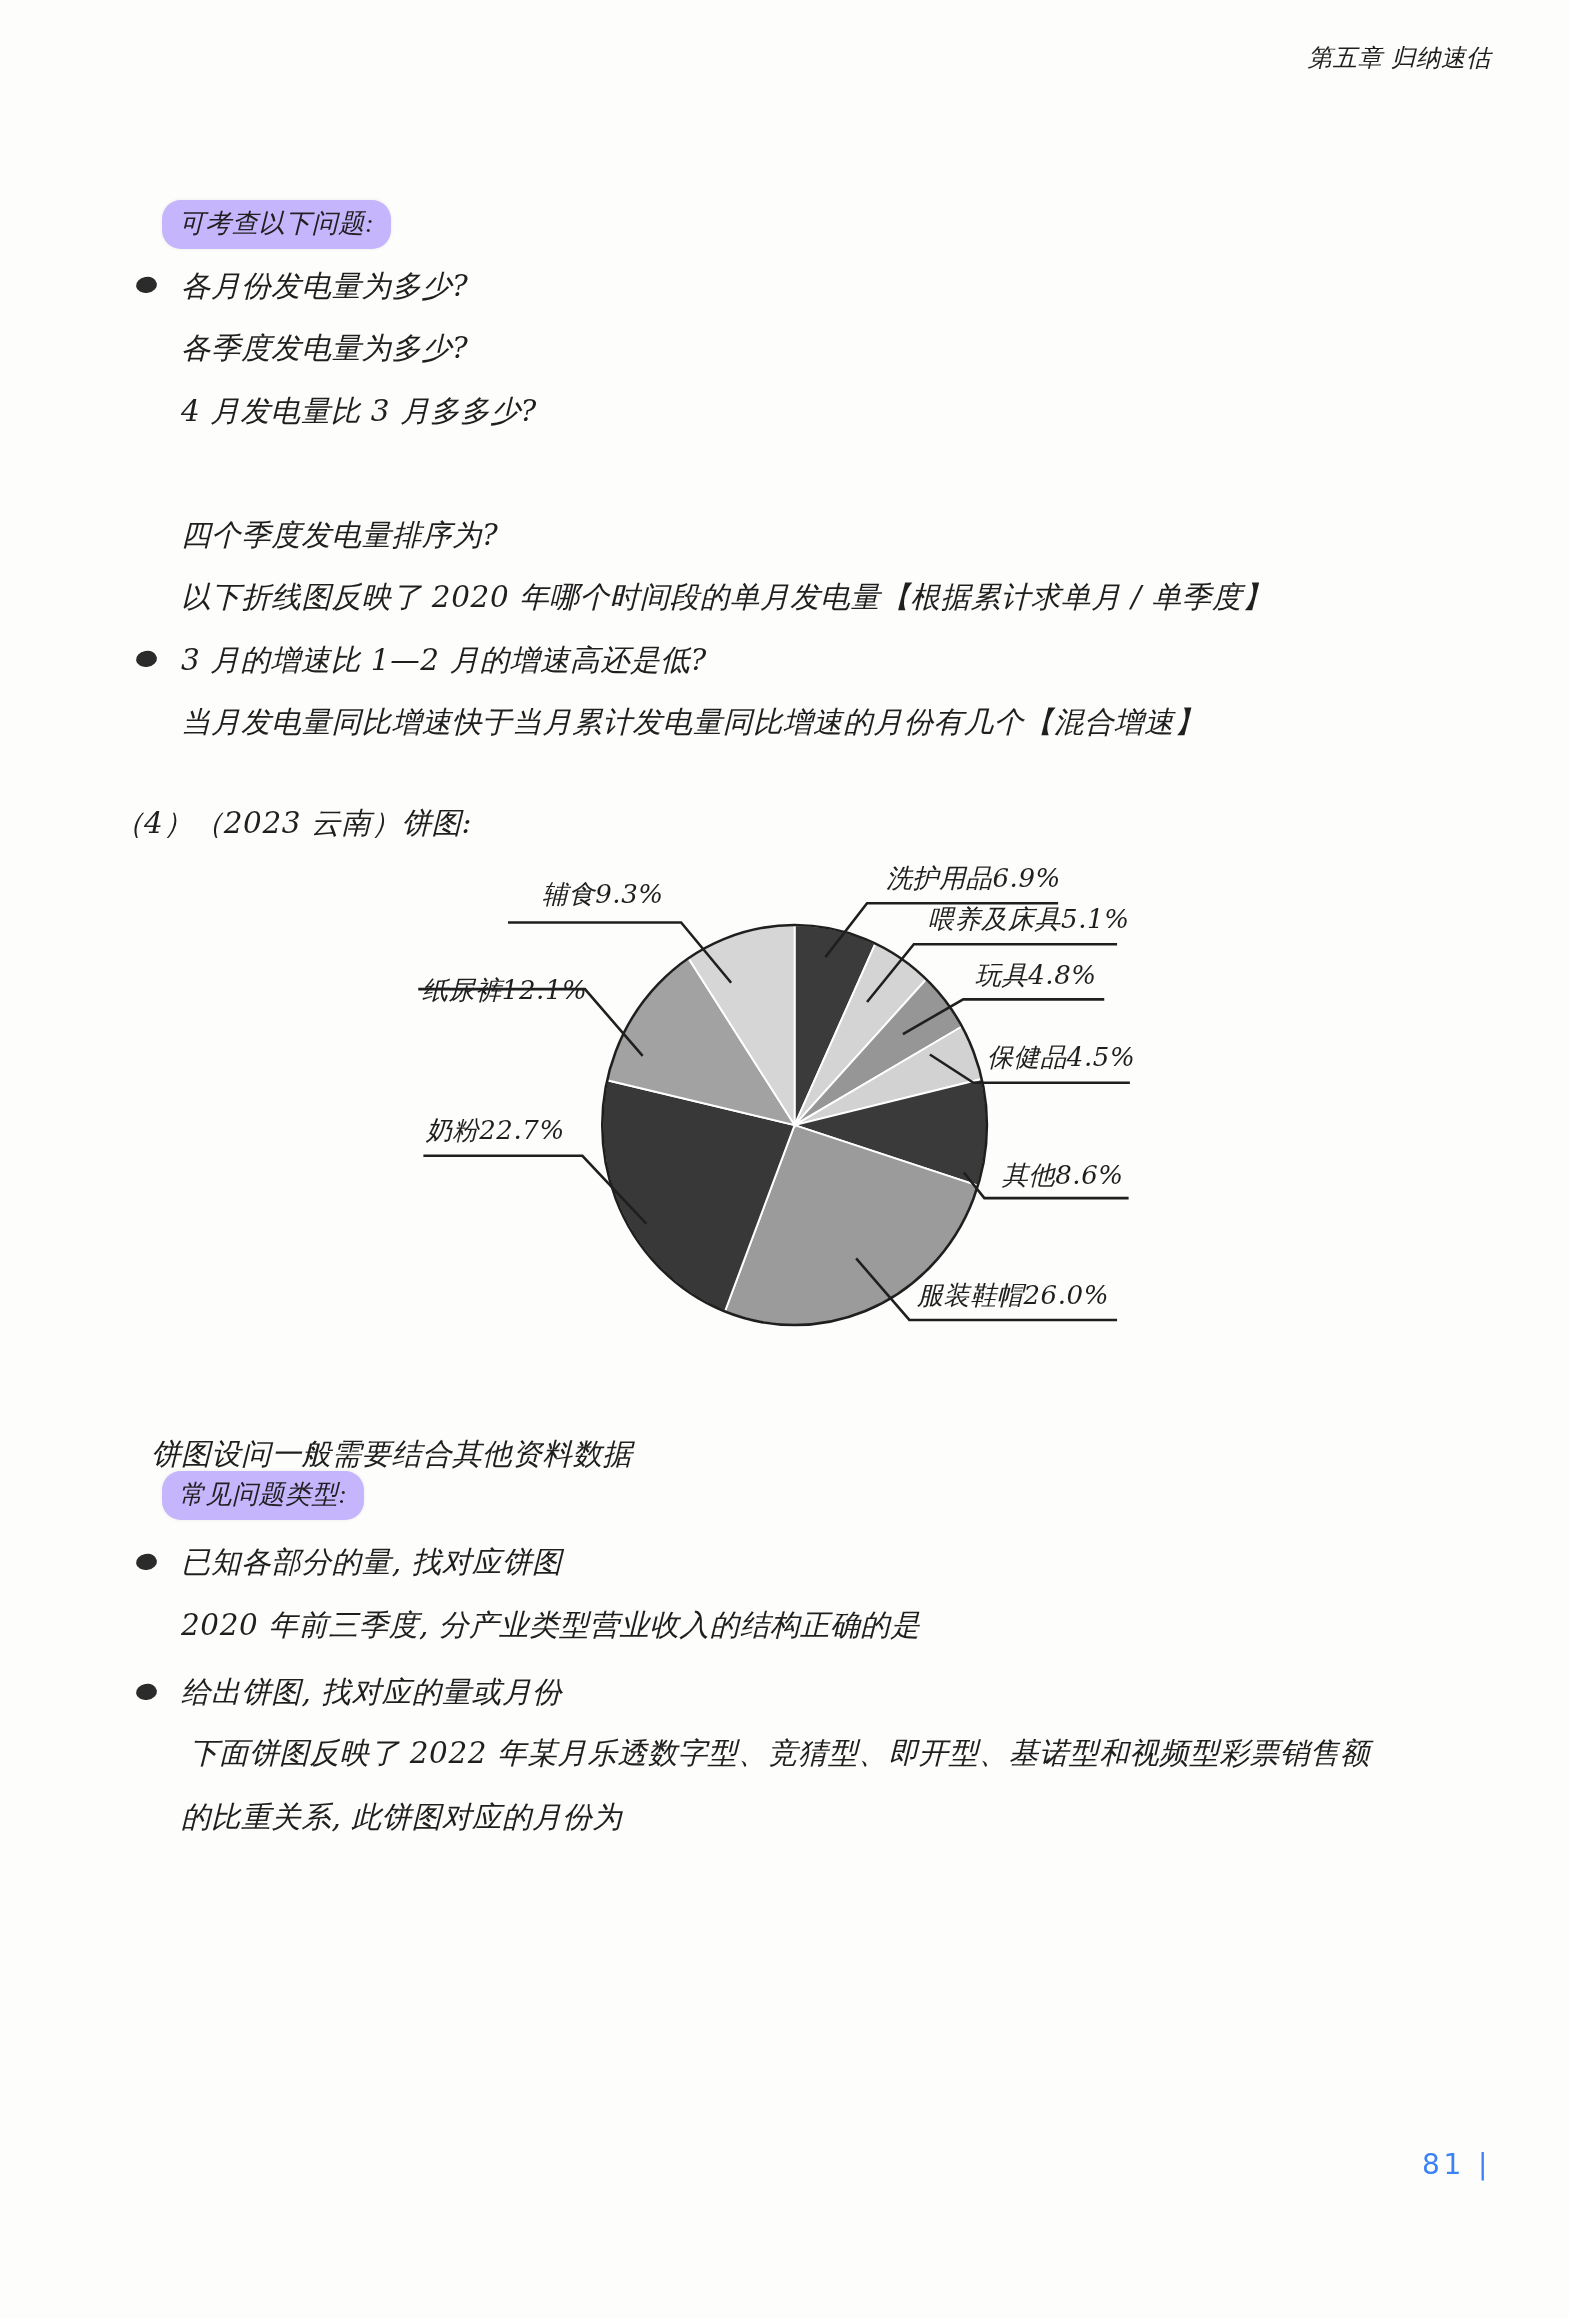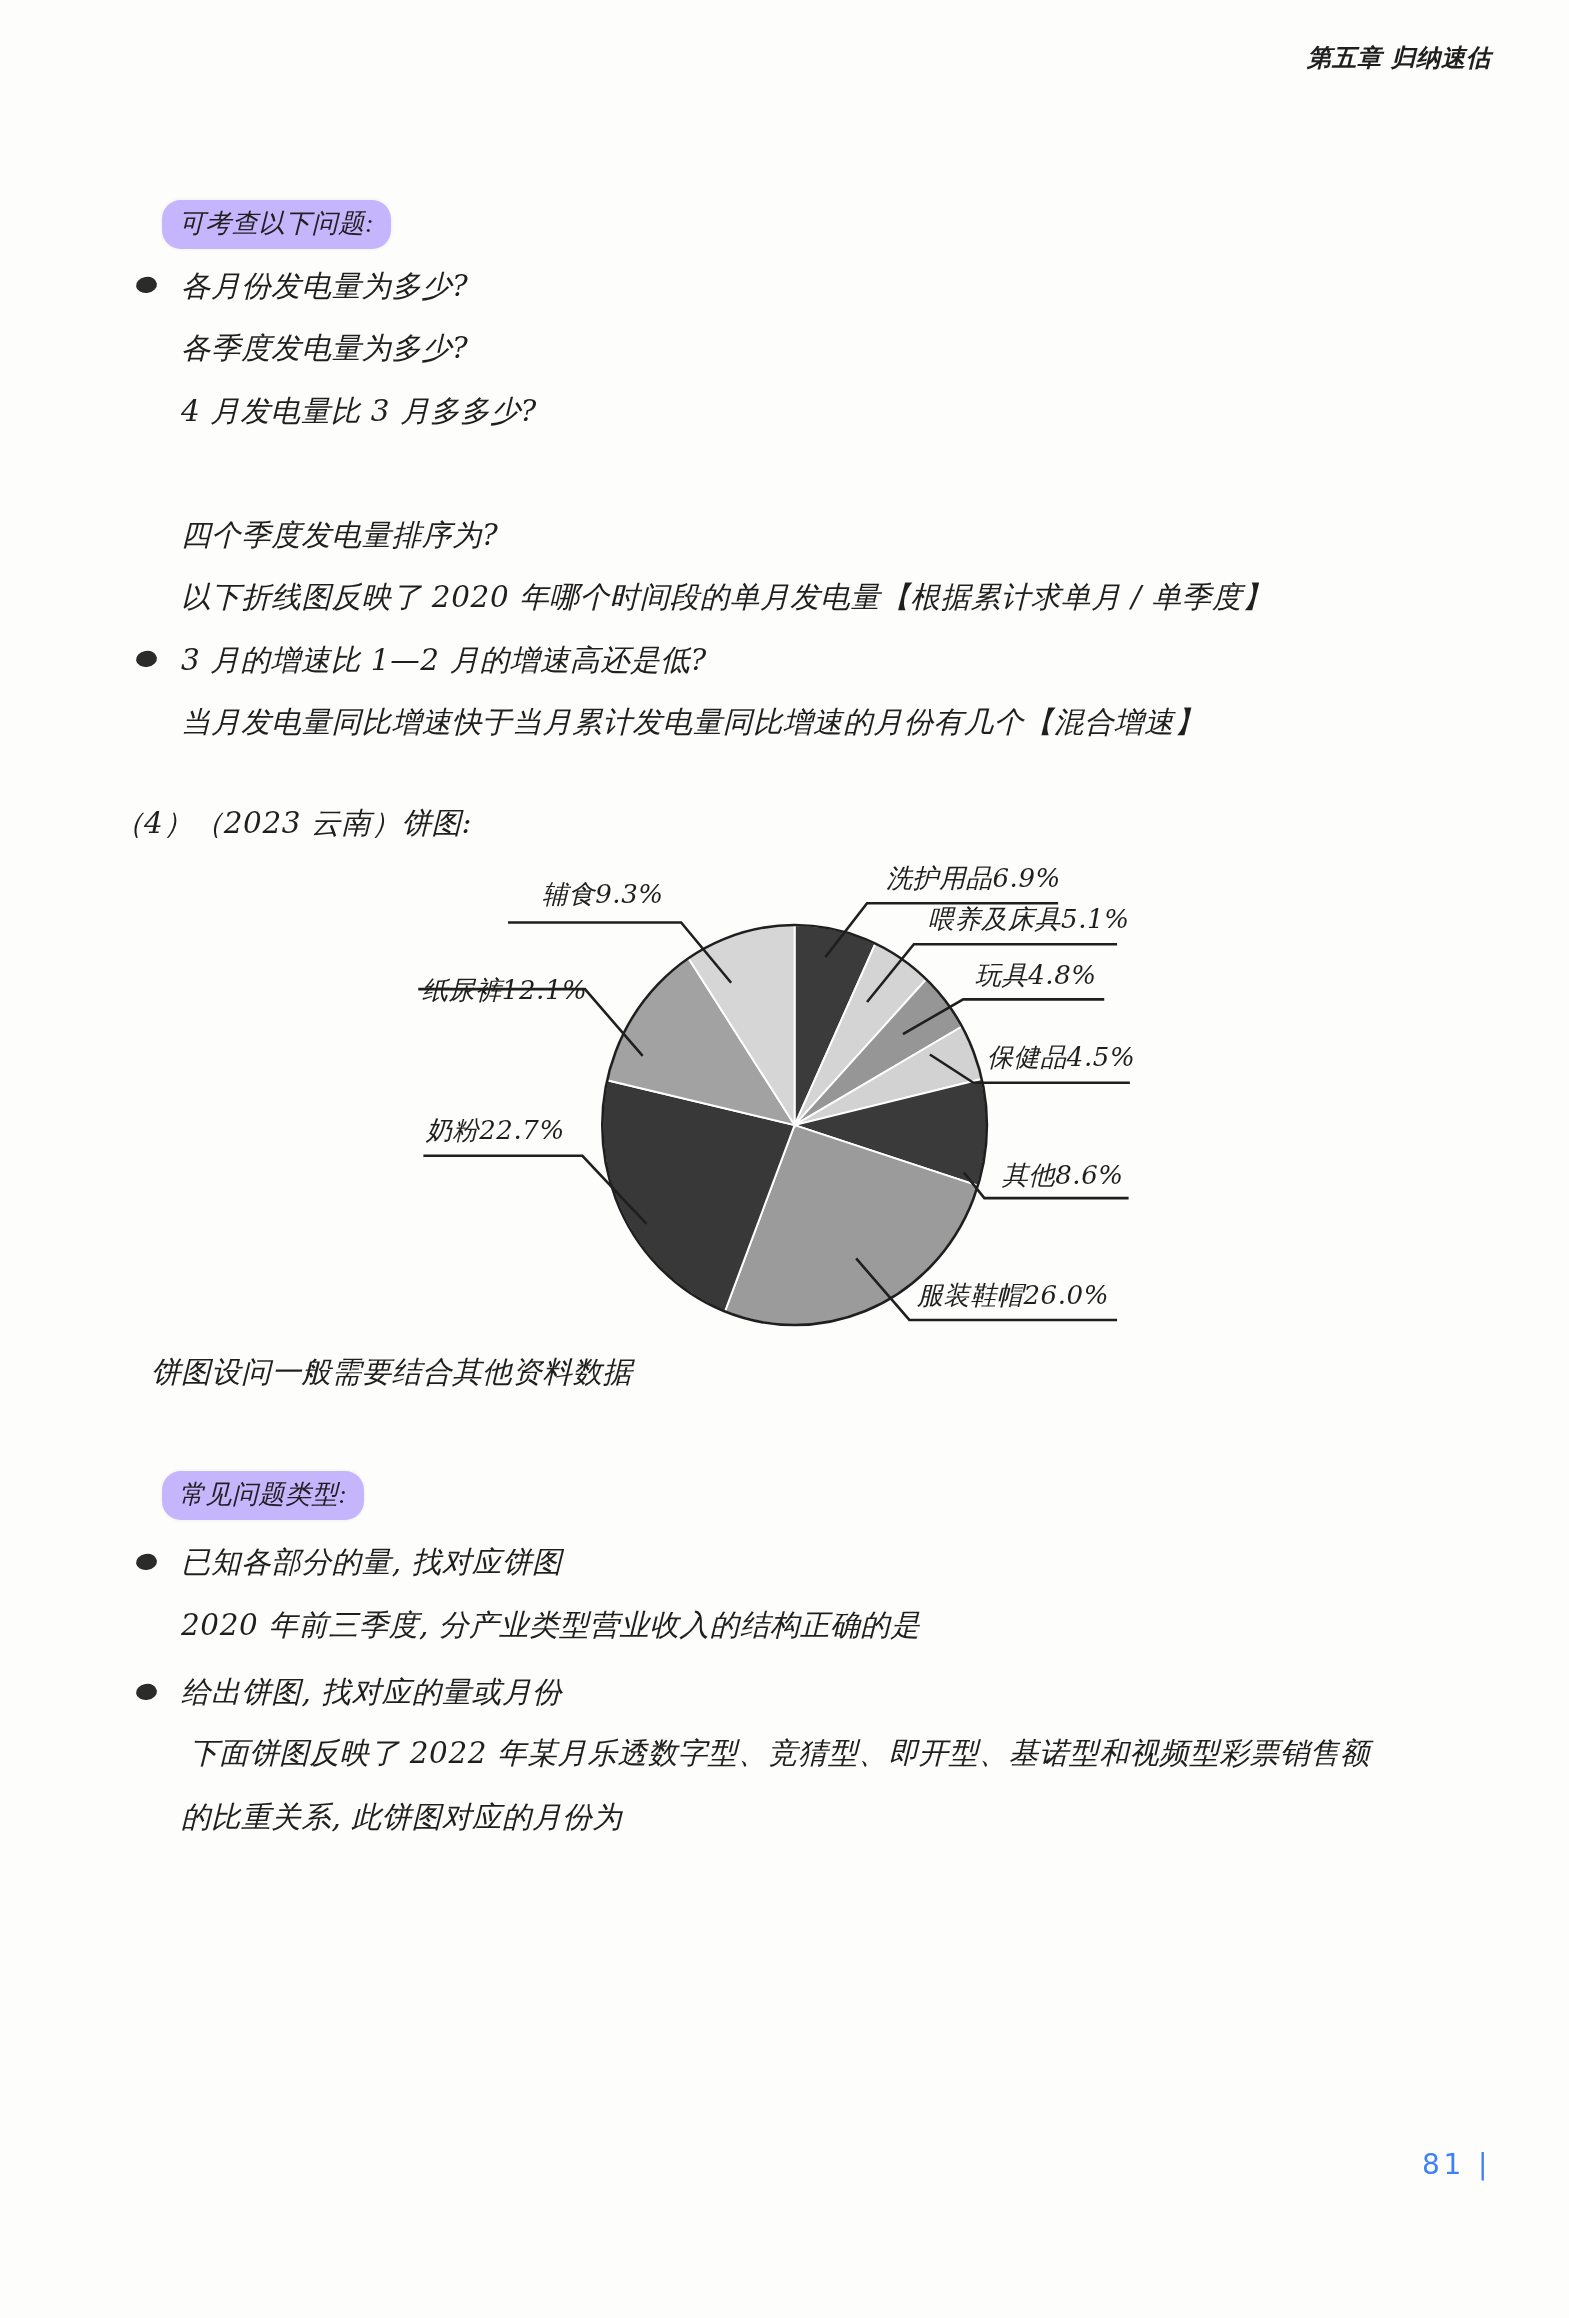--- a/index.html
+++ b/index.html
@@ -6,21 +6,21 @@
   .page{
     position:relative;
     width:1569px;height:2319px;
     background:#fdfdfc;
     font-family:"DejaVu Serif","Liberation Serif",serif;
     color:#1f1f1f;
     overflow:hidden;
   }
   .hand{font-style:italic;letter-spacing:0.6px;}
   .abs{position:absolute;white-space:nowrap;}
-  .chapter{font-size:24.4px;font-weight:bold;margin-left:8px;}
+  .chapter{font-size:24.4px;font-weight:normal;margin-left:8px;}
   .line{font-size:29.5px;line-height:36px;}
   .pill{
     font-size:26px;line-height:36px;
     background:#c4b5fd;
     border-radius:19px;
     padding:6.4px 16.7px;
     box-shadow:0 0 3.8px #eceae5;
     font-family:Liberation Serif, serif;
   }
   .bullet{
@@ -87,21 +87,21 @@
   <div class="abs pie-label" style="left:886px;top:864px;">洗护用品6.9%</div>
   <div class="abs pie-label" style="left:928px;top:905px;">喂养及床具5.1%</div>
   <div class="abs pie-label" style="left:975px;top:961px;">玩具4.8%</div>
   <div class="abs pie-label" style="left:987px;top:1043px;">保健品4.5%</div>
   <div class="abs pie-label" style="left:1002px;top:1161px;">其他8.6%</div>
   <div class="abs pie-label" style="left:917px;top:1281px;">服装鞋帽26.0%</div>
   <div class="abs pie-label" style="left:426px;top:1116px;">奶粉22.7%</div>
   <div class="abs pie-label" style="left:422px;top:949px;margin-top:27px;">纸尿裤12.1%</div>
   <div class="abs pie-label" style="left:542px;top:880px;">辅食9.3%</div>
 
-  <div class="abs hand line" style="left:151px;top:1356px;font-family:Liberation Mono, monospace;">饼图设问一般需要结合其他资料数据</div>
+  <div class="abs hand line" style="left:151px;top:1436px;">饼图设问一般需要结合其他资料数据</div>
 
   <div class="abs hand pill" style="left:162px;top:1471px;">常见问题类型:</div>
 
   <span class="bullet" style="left:136px;top:1554px;"></span>
   <div class="abs hand line" style="left:181px;top:1544px;">已知各部分的量, 找对应饼图</div>
   <div class="abs hand line" style="left:181px;top:1607px;">2020 年前三季度, 分产业类型营业收入的结构正确的是</div>
   <span class="bullet" style="left:136px;top:1684px;"></span>
   <div class="abs hand line" style="left:181px;top:1674px;">给出饼图, 找对应的量或月份</div>
   <div class="abs hand line" style="left:181px;top:1735px;margin-left:8px;">下面饼图反映了 2022 年某月乐透数字型、竞猜型、即开型、基诺型和视频型彩票销售额</div>
   <div class="abs hand line" style="left:181px;top:1799px;">的比重关系, 此饼图对应的月份为</div>

